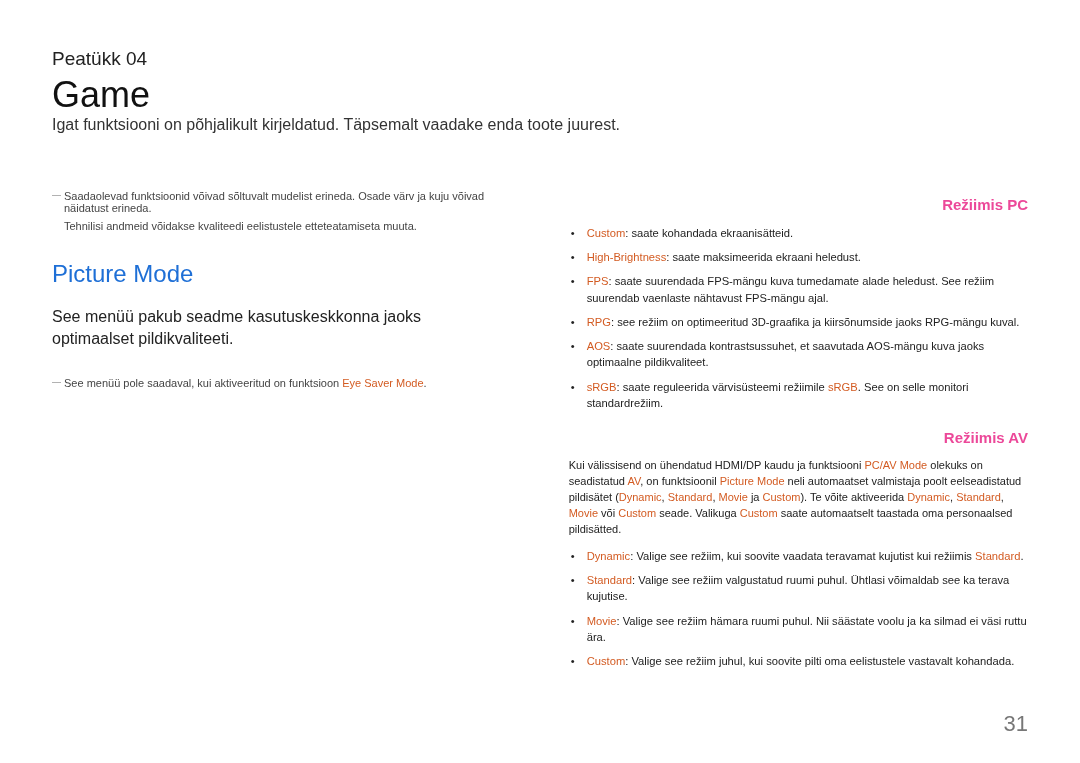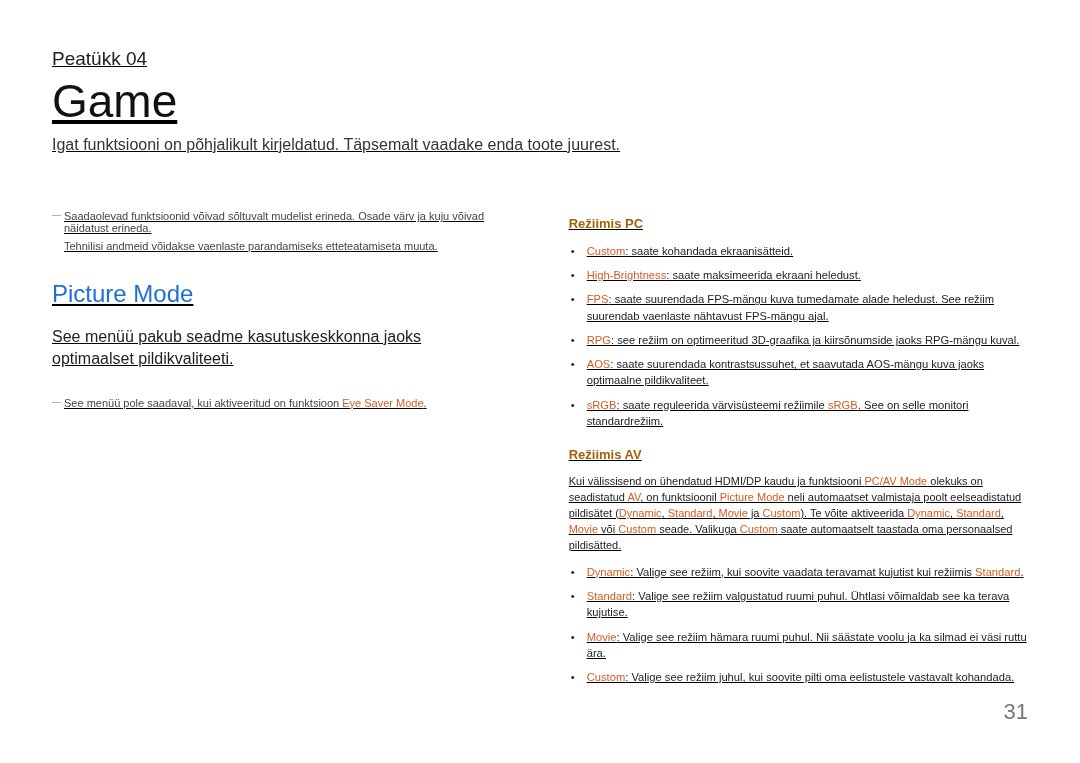--- a/index.html
+++ b/index.html
@@ -1,49 +1,49 @@
 <!DOCTYPE html>
 <html><head>
 <meta charset="utf-8">
 <style>
   * { box-sizing: border-box; margin: 0; padding: 0; }
   html, body { width: 1080px; height: 763px; background: #fff; font-family: Arial, sans-serif; color: #000; }
-  .page { position: relative; width: 1080px; height: 763px; padding: 48px 52px 0 52px; text-decoration: underline; }
+  .page { position: relative; width: 1080px; height: 763px; padding: 48px 52px 0 52px; }
   .chapter { font-size: 19px; font-weight: 300; color: #222; margin-bottom: 4px; }
-  .title { font-size: 46px; font-weight: 400; color: #111; margin-bottom: 8px; }
+  .title { font-size: 36px; font-weight: 400; color: #111; margin-bottom: 0; }
   .subtitle { font-size: 16px; color: #333; margin-bottom: 56px; }
   .cols { display: flex; gap: 72px; }
   .left { width: 455px; }
   .right { width: 470px; }
   .note-line { font-size: 11px; color: #444; margin-bottom: 6px; position: relative; padding-left: 12px; }
   .note-dash::before { content: "―"; position: absolute; left: 0; top: 0; font-size: 9px; color: #888; }
   .note-sub { padding-left: 12px; margin-bottom: 28px; font-size: 11px; color:#444; }
   .section-h { font-size: 24px; color: #1e6fd6; font-weight: 400; margin-top: 18px; margin-bottom: 18px; }
   .body-text { font-size: 16px; color: #222; margin-bottom: 26px; line-height: 1.4; }
   .hl { color: #d35b22; }
-  .sub-h { font-size: 13px; font-weight: 600; color: #a16207; margin-bottom: 12px; margin-top: 6px; }
+  .sub-h { font-size: 15px; font-weight: 600; color: #ec4899; margin-bottom: 12px; margin-top: 6px; text-align: right; }
   ul.bullets { list-style: none; padding-left: 14px; }
   ul.bullets li { position: relative; font-size: 11.2px; color: #222; line-height: 1.45; margin-bottom: 8px; padding-left: 4px; }
   ul.bullets li::before { content: "•"; position: absolute; left: -12px; top: 0; color: #222; }
   .av-block { margin-top: 18px; }
   .av-intro { font-size: 11px; color:#222; line-height:1.45; margin-bottom:10px; }
-  .page-num { position: absolute; bottom: 38px; right: 52px; font-size: 22px; color: #777; font-weight: 300; }
+  .page-num { position: absolute; bottom: 26px; right: 52px; font-size: 22px; color: #777; font-weight: 300; }
 </style>
 </head>
 <body>
 
 <div class="page">
   <div class="chapter">Peatükk  04</div>
   <div class="title">Game</div>
   <div class="subtitle">Igat funktsiooni on põhjalikult kirjeldatud. Täpsemalt vaadake enda toote juurest.</div>
 
   <div class="cols">
     <div class="left">
       <div class="note-line note-dash">Saadaolevad funktsioonid võivad sõltuvalt mudelist erineda. Osade värv ja kuju võivad näidatust erineda.</div>
-      <div class="note-sub">Tehnilisi andmeid võidakse vaenlaste parandamiseks etteteatamiseta muuta.</div>
+      <div class="note-sub">Tehnilisi andmeid võidakse kvaliteedi eelistustele etteteatamiseta muuta.</div>
 
       <div class="section-h">Picture Mode</div>
       <div class="body-text">See menüü pakub seadme kasutuskeskkonna jaoks optimaalset pildikvaliteeti.</div>
 
       <div class="note-line note-dash">
         <span>See menüü pole saadaval, kui aktiveeritud on funktsioon </span><span class="hl">Eye Saver Mode</span>.
       </div>
     </div>
 
     <div class="right">

